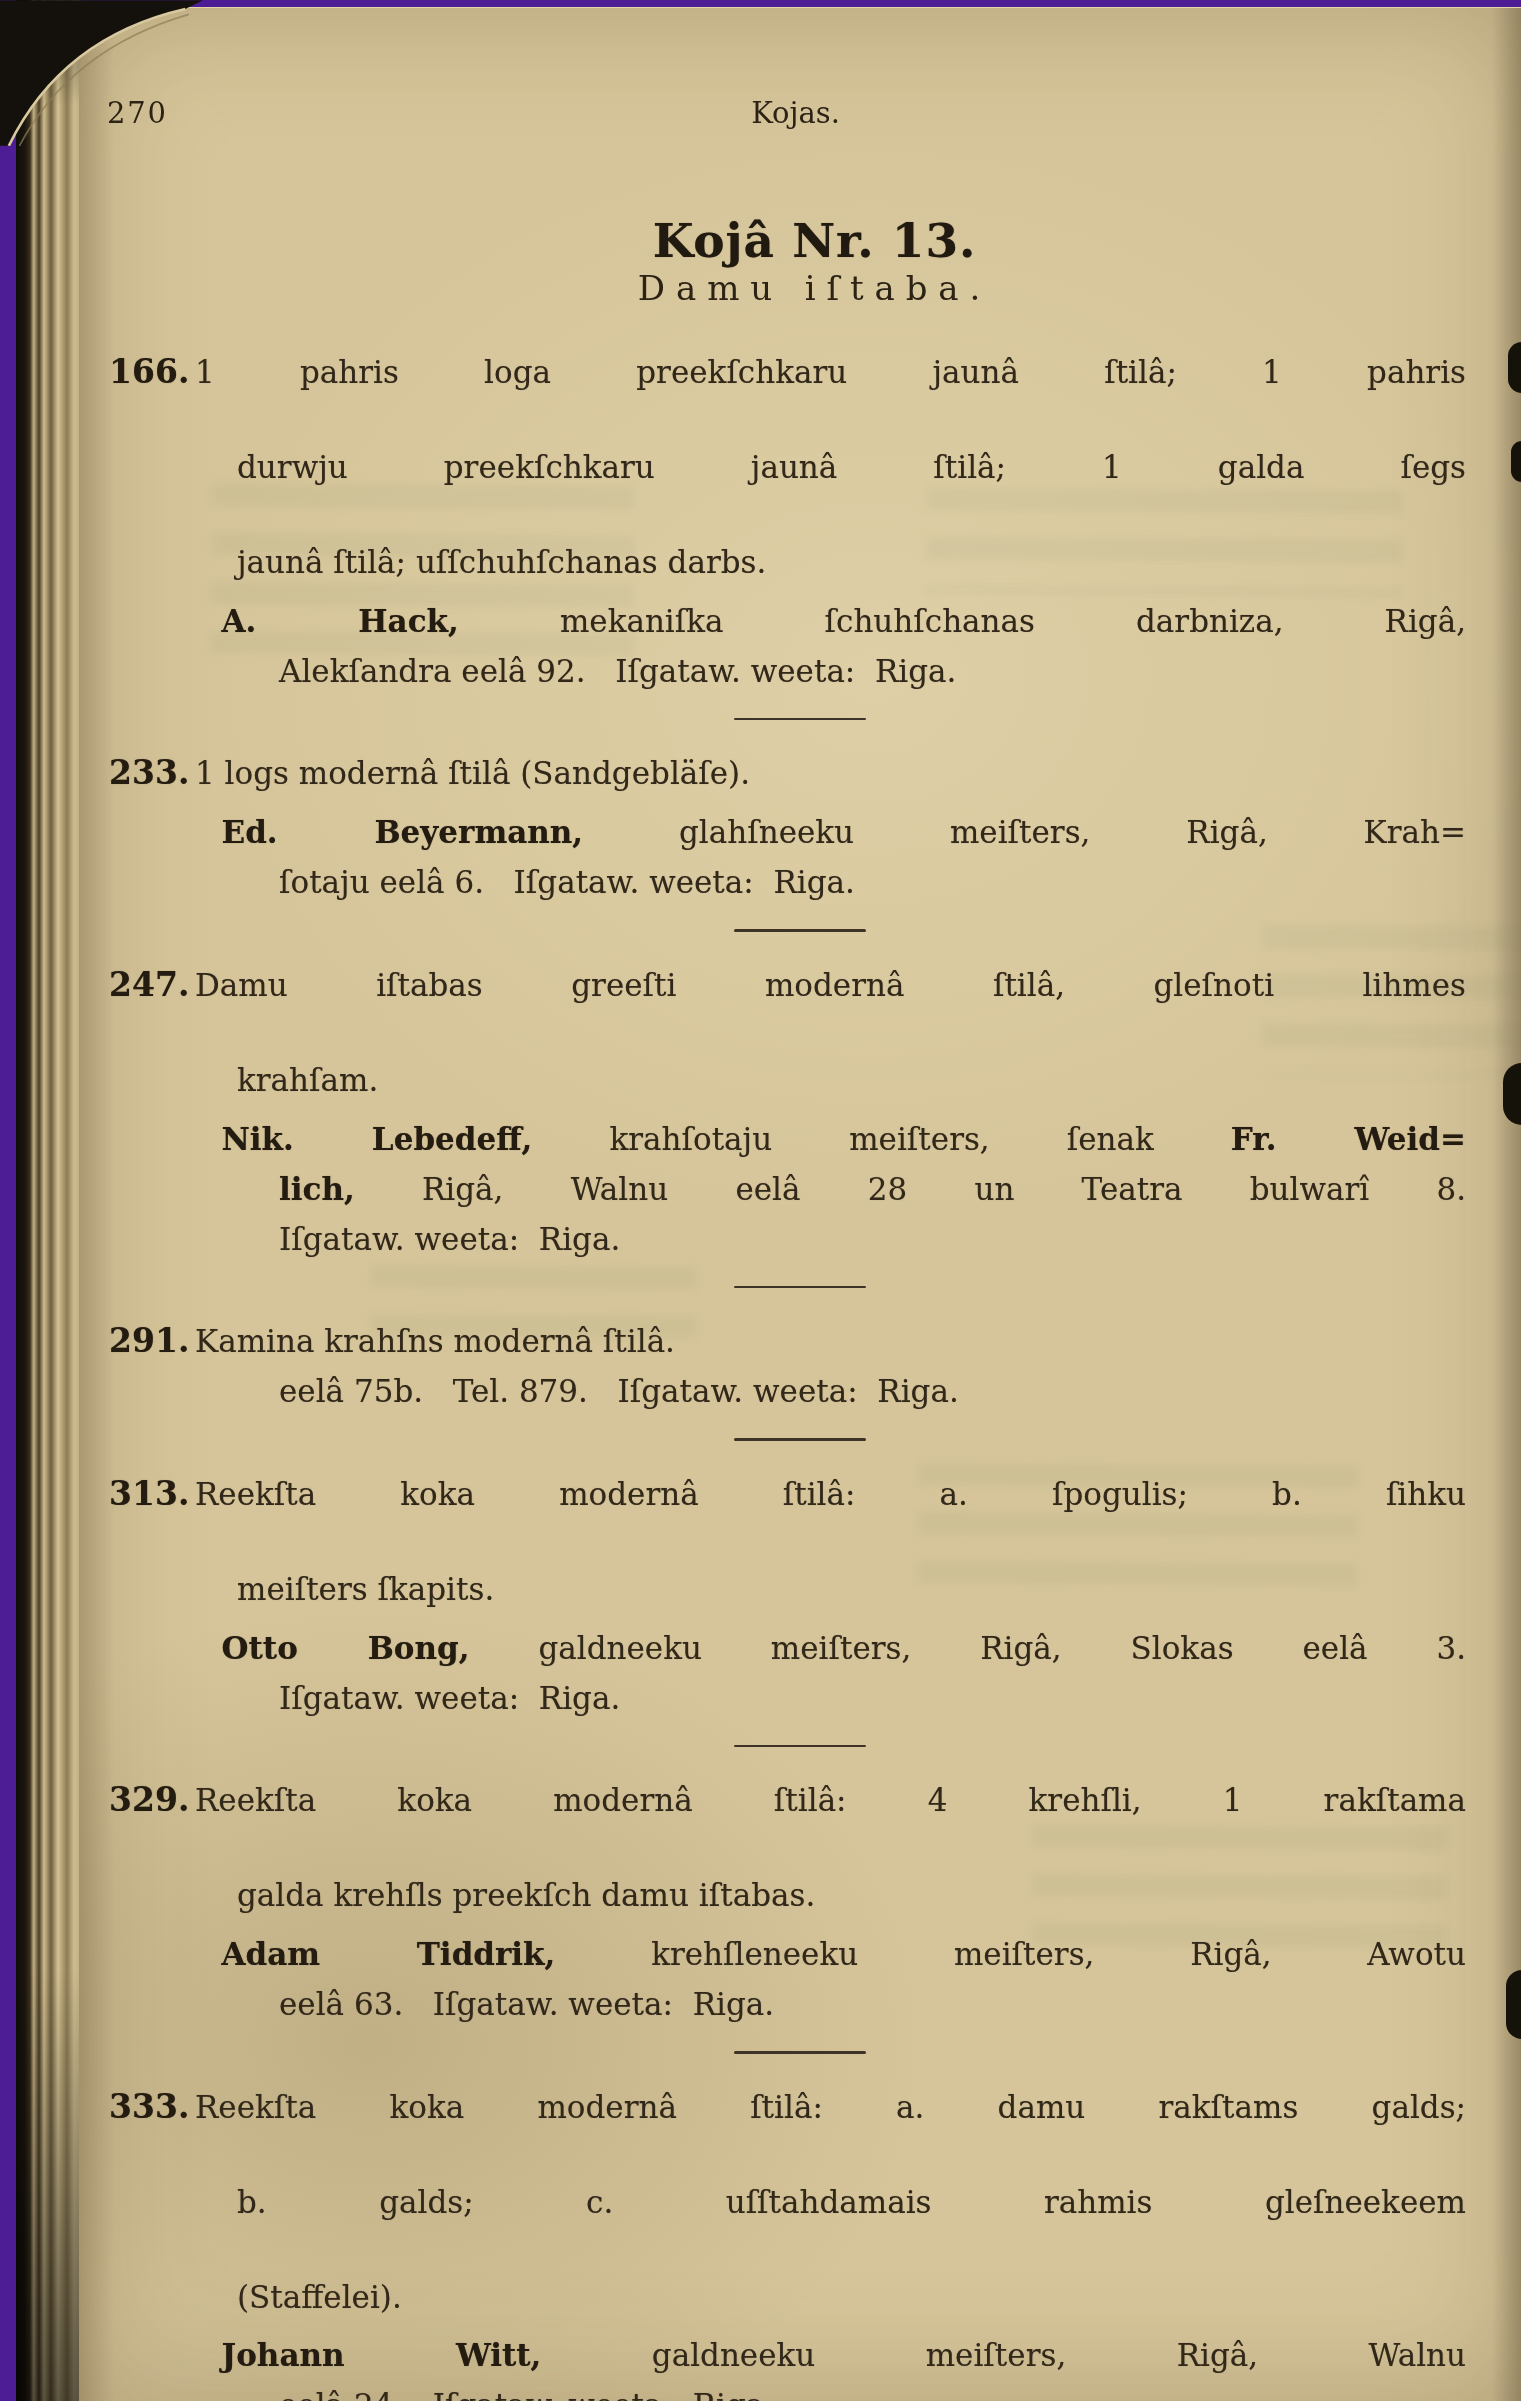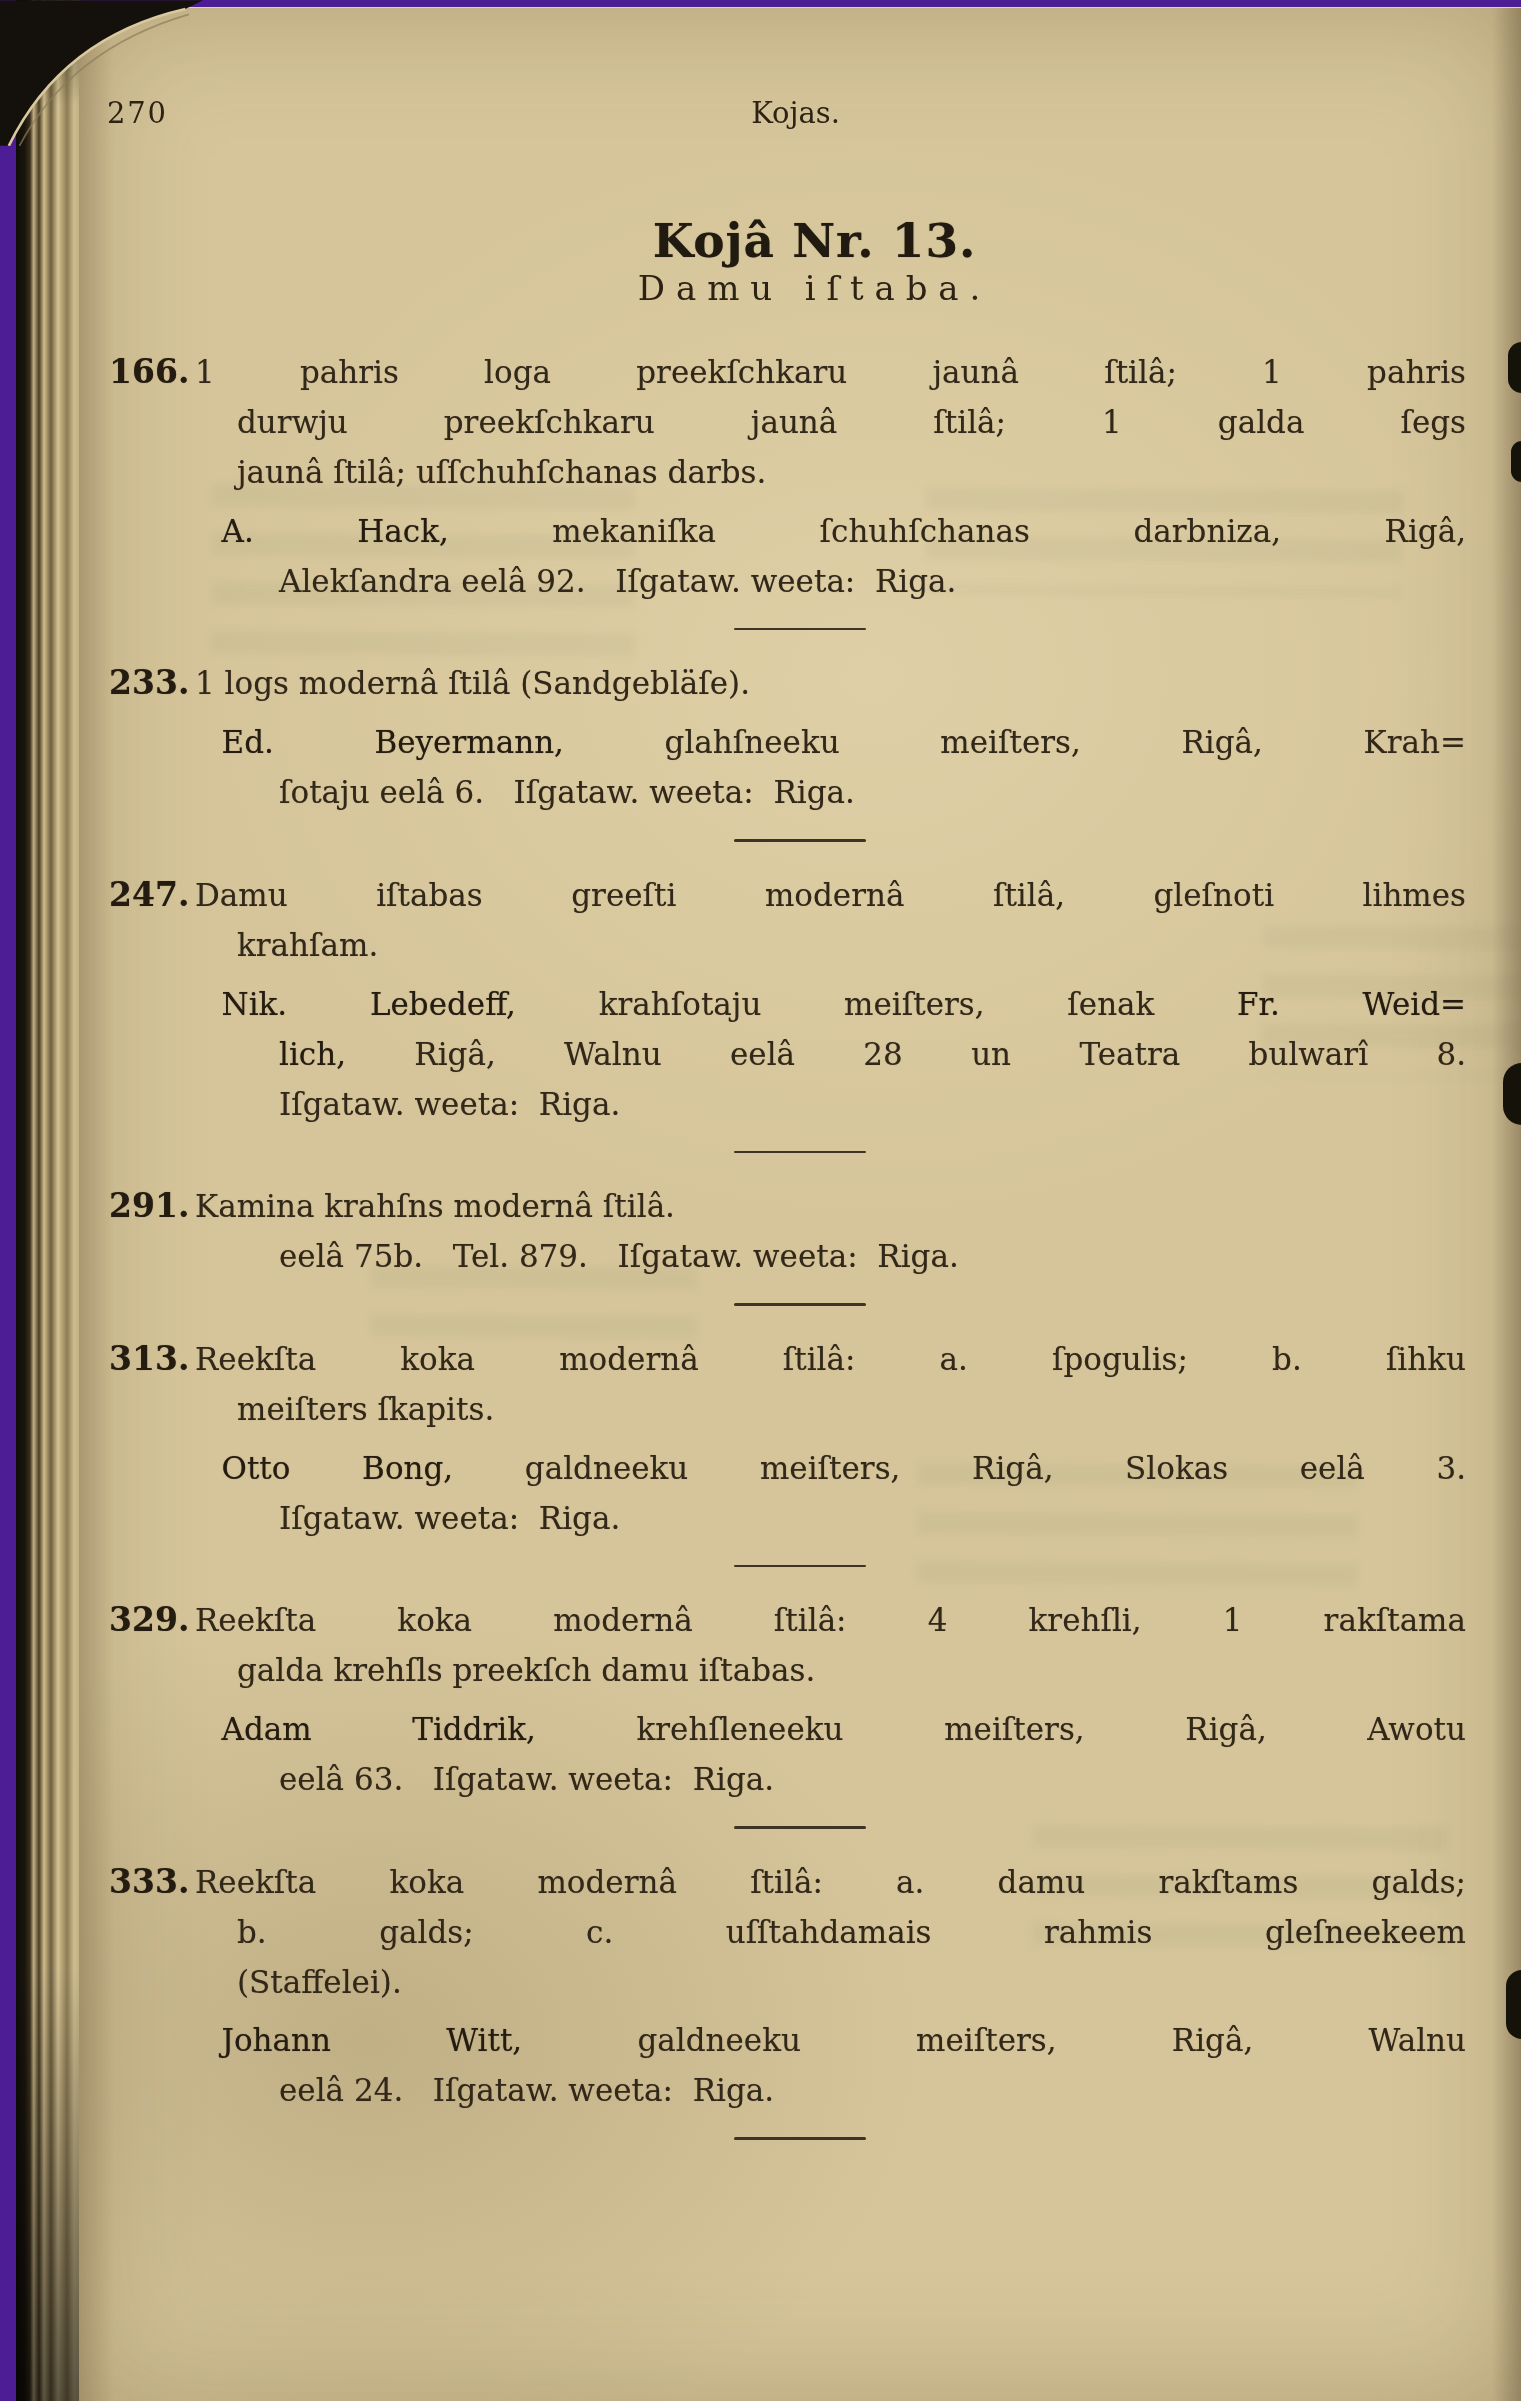--- a/index.html
+++ b/index.html
@@ -53,24 +53,24 @@
     transform:translateX(-16px);letter-spacing:0.9px;text-shadow:0 0 0.9px rgba(30,22,10,.5);}
   .subtitle{text-align:center;font-size:34px;color:#2c2315;
     letter-spacing:.32em;transform:translateX(-16px);}
 
   .entries{margin-top:39px;}
   .entry{position:relative;color:#32281a;}
   .entry-num{position:absolute;left:-86px;top:0;font-weight:bold;font-size:33px;
     line-height:50px;color:#241c10;text-shadow:0 0 0.9px rgba(30,22,10,.45);}
   .line{font-size:31px;line-height:50px;white-space:pre-wrap;text-shadow:0 0 0.9px rgba(40,30,15,.30);}
   .line.j{white-space:normal;text-align:justify;text-align-last:justify;}
-  .line.cont{margin-left:42px;}
+  .line.cont{margin-left:42px;margin-top:45px;}
   .line.mfirst{margin-left:26.5px;margin-top:8.8px;}
   .line.mcont{margin-left:84px;}
-  .b{font-weight:normal;color:#241c10;text-shadow:0 0 0.9px rgba(30,22,10,.5);}
+  .b{font-weight:bold;color:#241c10;text-shadow:0 0 0.9px rgba(30,22,10,.5);}
   .rule{width:132px;height:2.6px;background:#3d3427;margin:22px auto 28px;transform:translateX(-31px);
     border-radius:1.8px;}
 </style>
 </head>
 <body>
 
 <div class="photo">
 
   <div class="edge-stack"></div>
 

